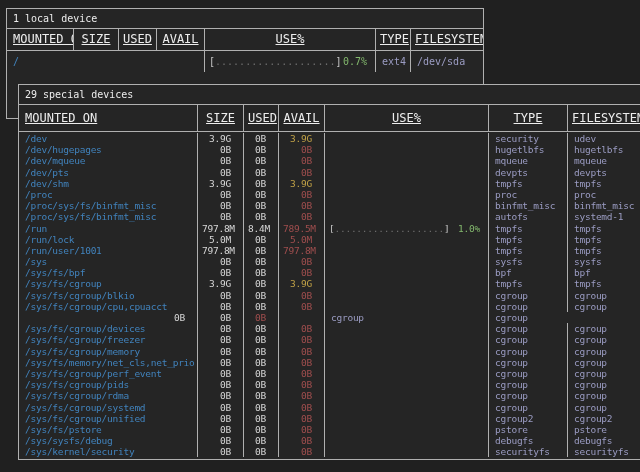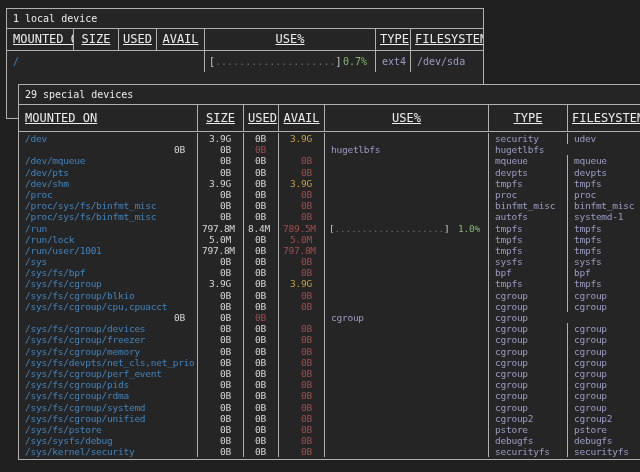--- a/index.html
+++ b/index.html
@@ -86,20 +86,21 @@
         <div class="row data">
           <div class="cell mount">/dev</div>
           <div class="cell num">3.9G</div>
           <div class="cell num">0B</div>
           <div class="cell num avail-yellow">3.9G</div>
           <div class="cell use"></div>
           <div class="cell type">security</div>
           <div class="cell fs">udev</div>
         </div>
         <div class="row data">
+          <div class="cell mount">/dev/hugepages</div>
           <div class="cell num">0B</div>
           <div class="cell num">0B</div>
           <div class="cell num avail-red">0B</div>
           <div class="cell use"></div>
           <div class="cell type">hugetlbfs</div>
           <div class="cell fs">hugetlbfs</div>
         </div>
         <div class="row data">
           <div class="cell mount">/dev/mqueue</div>
           <div class="cell num">0B</div>
@@ -255,21 +256,21 @@
         <div class="row data">
           <div class="cell mount">/sys/fs/cgroup/memory</div>
           <div class="cell num">0B</div>
           <div class="cell num">0B</div>
           <div class="cell num avail-red">0B</div>
           <div class="cell use"></div>
           <div class="cell type">cgroup</div>
           <div class="cell fs">cgroup</div>
         </div>
         <div class="row data">
-          <div class="cell mount">/sys/fs/devpts/net_cls,net_prio</div>
+          <div class="cell mount">/sys/fs/memory/net_cls,net_prio</div>
           <div class="cell num">0B</div>
           <div class="cell num">0B</div>
           <div class="cell num avail-red">0B</div>
           <div class="cell use"></div>
           <div class="cell type">cgroup</div>
           <div class="cell fs">cgroup</div>
         </div>
         <div class="row data">
           <div class="cell mount">/sys/fs/cgroup/perf_event</div>
           <div class="cell num">0B</div>

